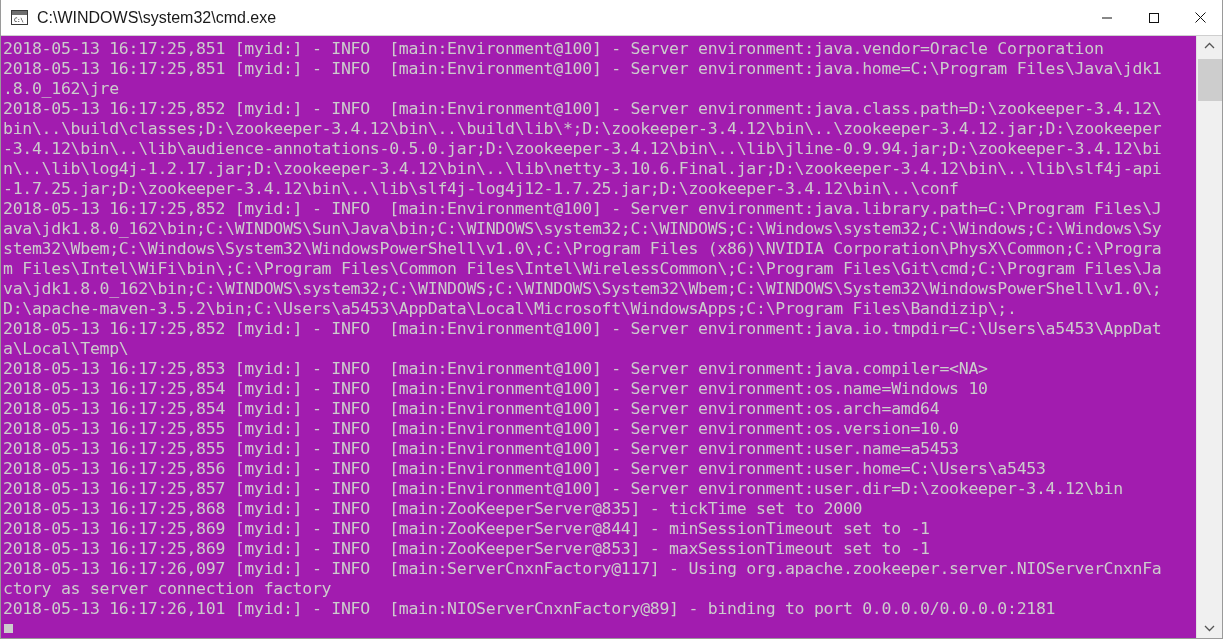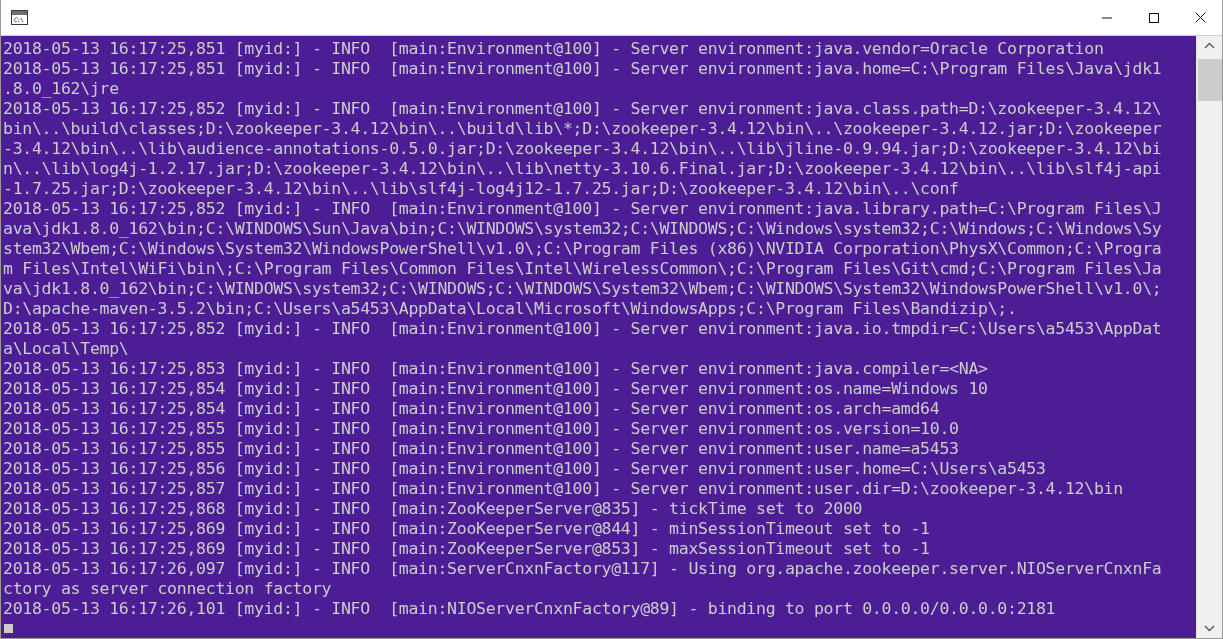--- a/index.html
+++ b/index.html
@@ -92,21 +92,21 @@
   }
   .win-btn svg { display: block; }
 
   
   #console {
     position: absolute;
     left: 0;
     top: 36px;
     width: 1196px;
     height: 602px;
-    background: #4c1d95;
+    background: #a21caf;
     overflow: hidden;
     padding: 0;
   }
   #console-lines {
     font-family: "DejaVu Sans Mono", "Liberation Mono", monospace;
     font-size: 16.5px;
     line-height: 20px;
     color: #cccccc;
     white-space: pre;
     letter-spacing: -0.28px;
@@ -160,20 +160,21 @@
 <body>
 
 <div id="window">
 
   <div id="titlebar">
     <div id="titlebar-left">
       <span class="cmd-icon">
         <span class="bar"></span>
         <span class="prompt">C:\</span>
       </span>
+      <span id="window-title">C:\WINDOWS\system32\cmd.exe</span>
     </div>
     <div id="titlebar-buttons">
       <div class="win-btn">
         <svg width="12" height="12" viewBox="0 0 12 12">
           <line x1="1" y1="6" x2="11" y2="6" stroke="#111111" stroke-width="1"></line>
         </svg>
       </div>
       <div class="win-btn">
         <svg width="12" height="12" viewBox="0 0 12 12">
           <rect x="1.5" y="1.5" width="9" height="9" fill="none" stroke="#111111" stroke-width="1"></rect>

